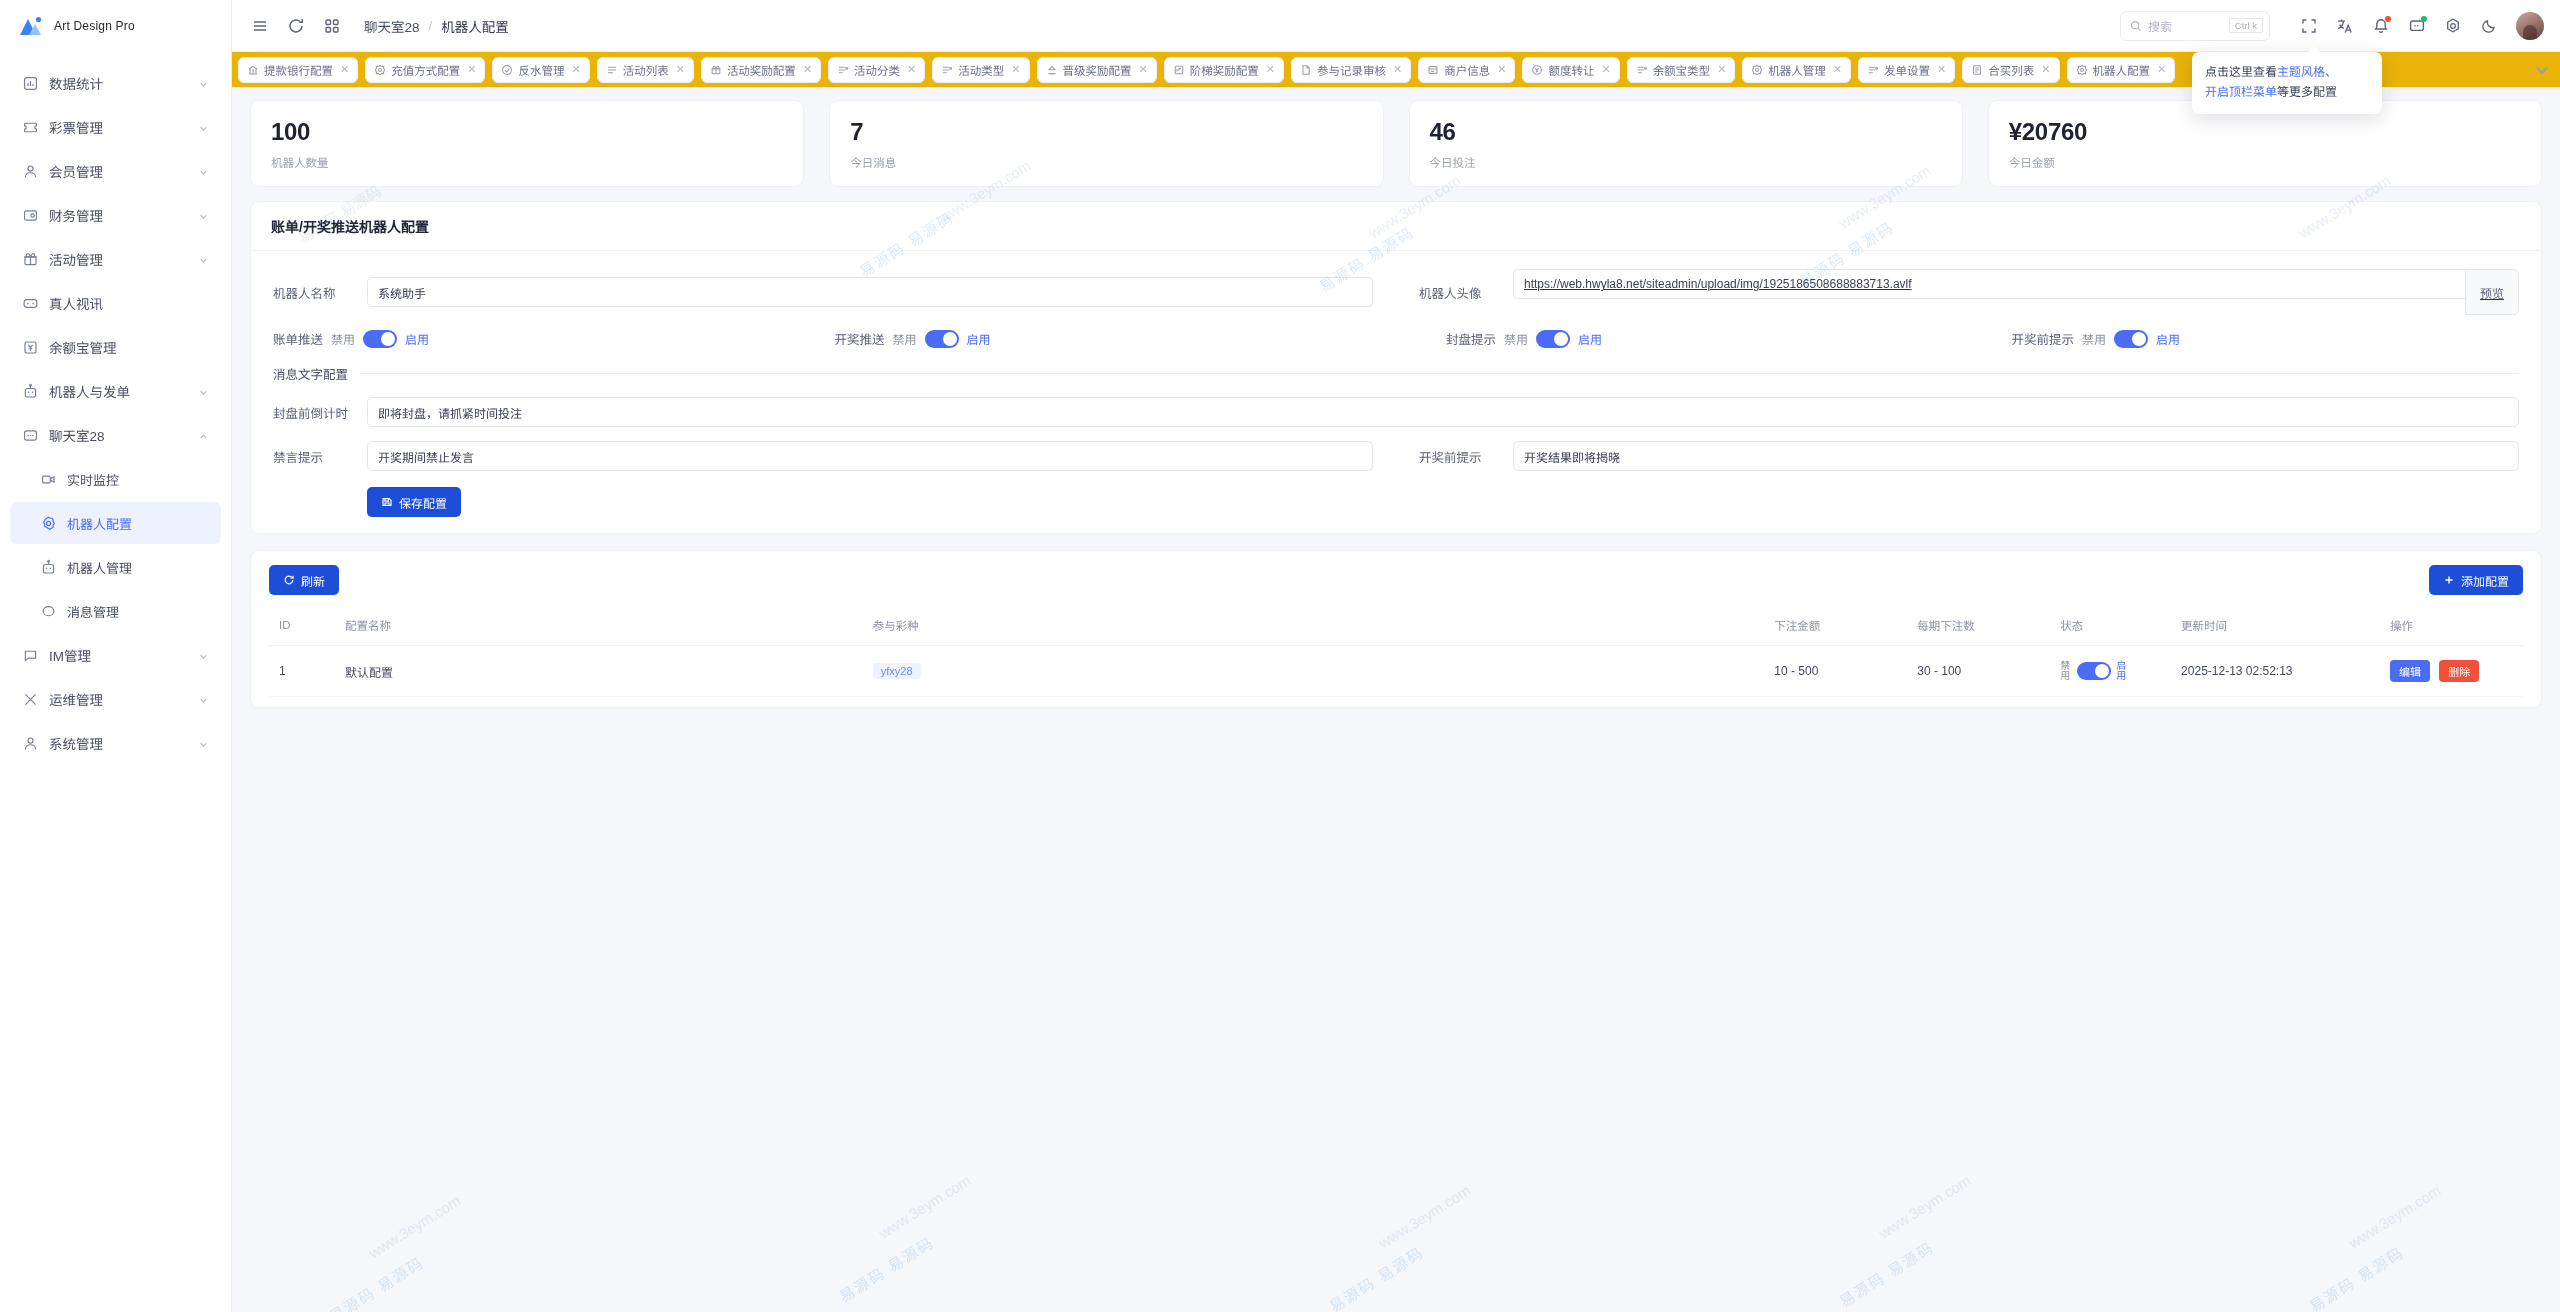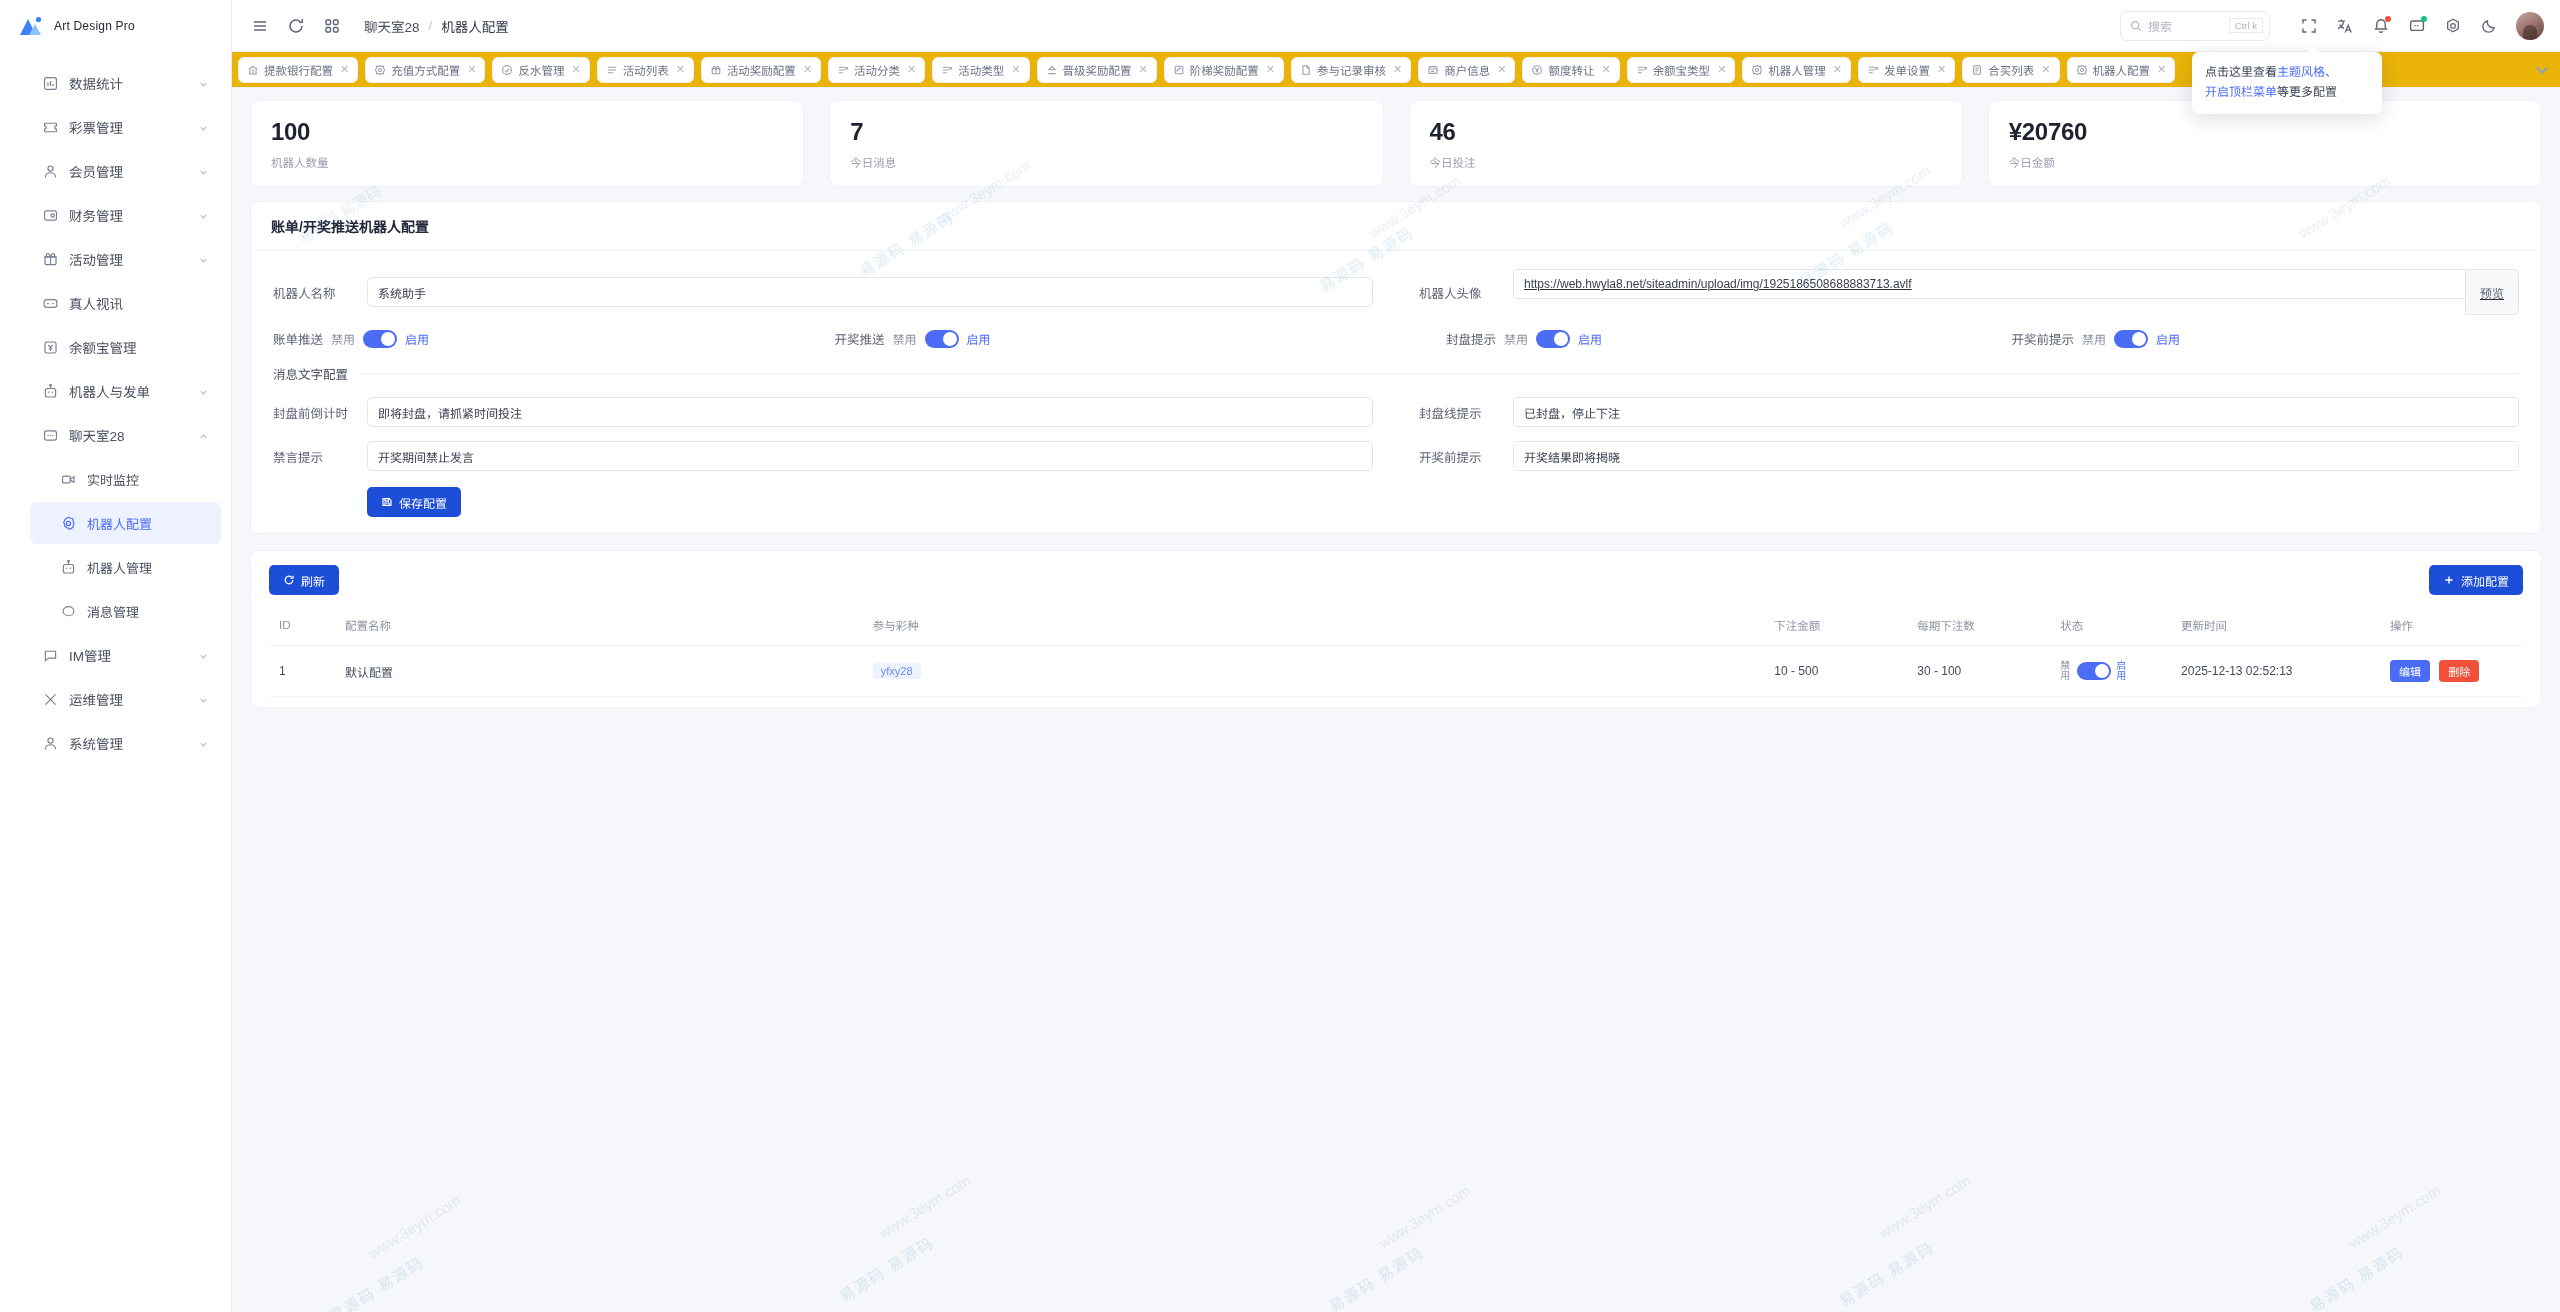--- a/index.html
+++ b/index.html
@@ -14,21 +14,21 @@
 
   
   .sidebar {
     width: 232px; min-width: 232px; height: 1312px;
     background: #ffffff; border-right: 1px solid #ececf0;
     display: flex; flex-direction: column; position: relative; z-index: 5;
   }
   .brand { height: 52px; display: flex; align-items: center; gap: 10px; padding: 0 18px; }
   .brand-logo { width: 26px; height: 22px; position: relative; }
   .brand-name { font-size: 12px; color: #2a2a33; letter-spacing: .2px; font-weight: 400; }
-  .nav { padding: 10px 10px 0 10px; flex: 1; overflow: hidden; margin-left: 20px; }
+  .nav { padding: 10px 10px 0 10px; flex: 1; overflow: hidden; }
   .nav-item {
     height: 42px; display: flex; align-items: center; gap: 10px;
     padding: 0 12px; border-radius: 7px; cursor: pointer;
     color: #4b5061; font-size: 13.5px; margin-bottom: 2px;
   }
   .nav-item .ico { width: 17px; height: 17px; flex: 0 0 17px; display: block; color: #7a8095; }
   .nav-item .lbl { flex: 1; white-space: nowrap; }
   .nav-item .chev { width: 11px; height: 11px; color: #b6bac6; }
   .nav-sub .nav-item { padding-left: 30px; font-size: 13px; }
   .nav-item.active { background: #eef2fe; color: #4b6cf5; }
@@ -736,24 +736,20 @@
           <fieldset class="fieldset">
             <div class="fs-legend">
               <span>消息文字配置</span>
               <span class="line"></span>
             </div>
 
             <div class="form-row">
               <div class="fgroup">
                 <span class="flabel w90">封盘前倒计时</span>
                 <input class="finput" value="即将封盘，请抓紧时间投注" style="">
-              </div>
-              <div class="fgroup">
-                <span class="flabel w90">封盘线提示</span>
-                <input class="finput" value="已封盘，停止下注" style="">
               </div>
             </div>
 
             <div class="form-row">
               <div class="fgroup">
                 <span class="flabel w90">禁言提示</span>
                 <input class="finput" value="开奖期间禁止发言" style="">
               </div>
               <div class="fgroup">
                 <span class="flabel w90">开奖前提示</span>

